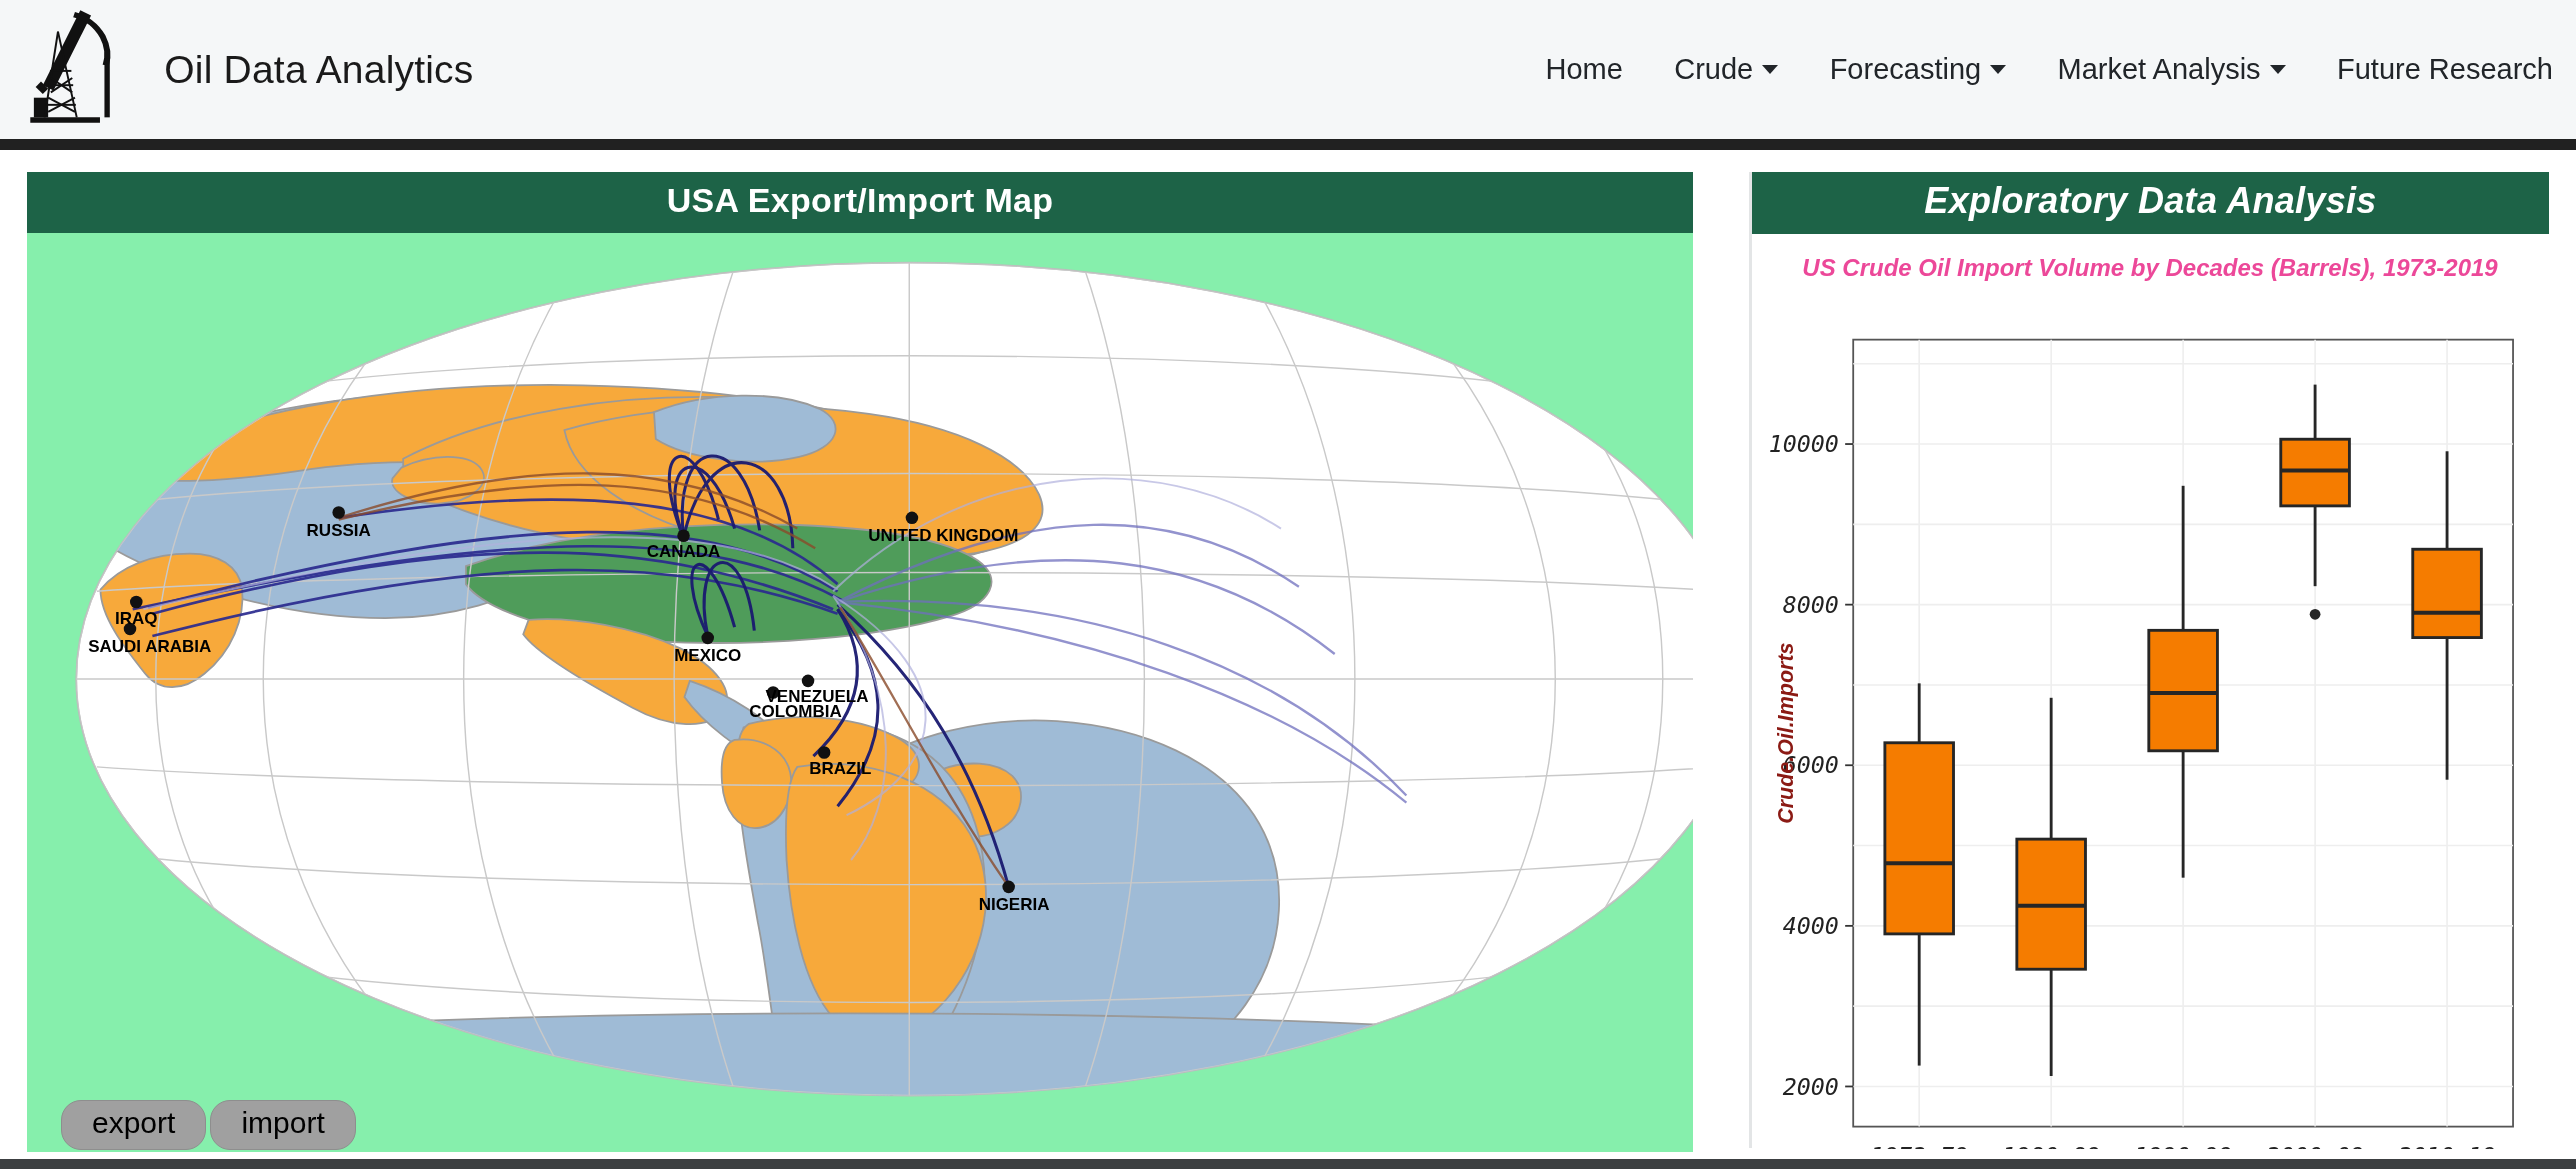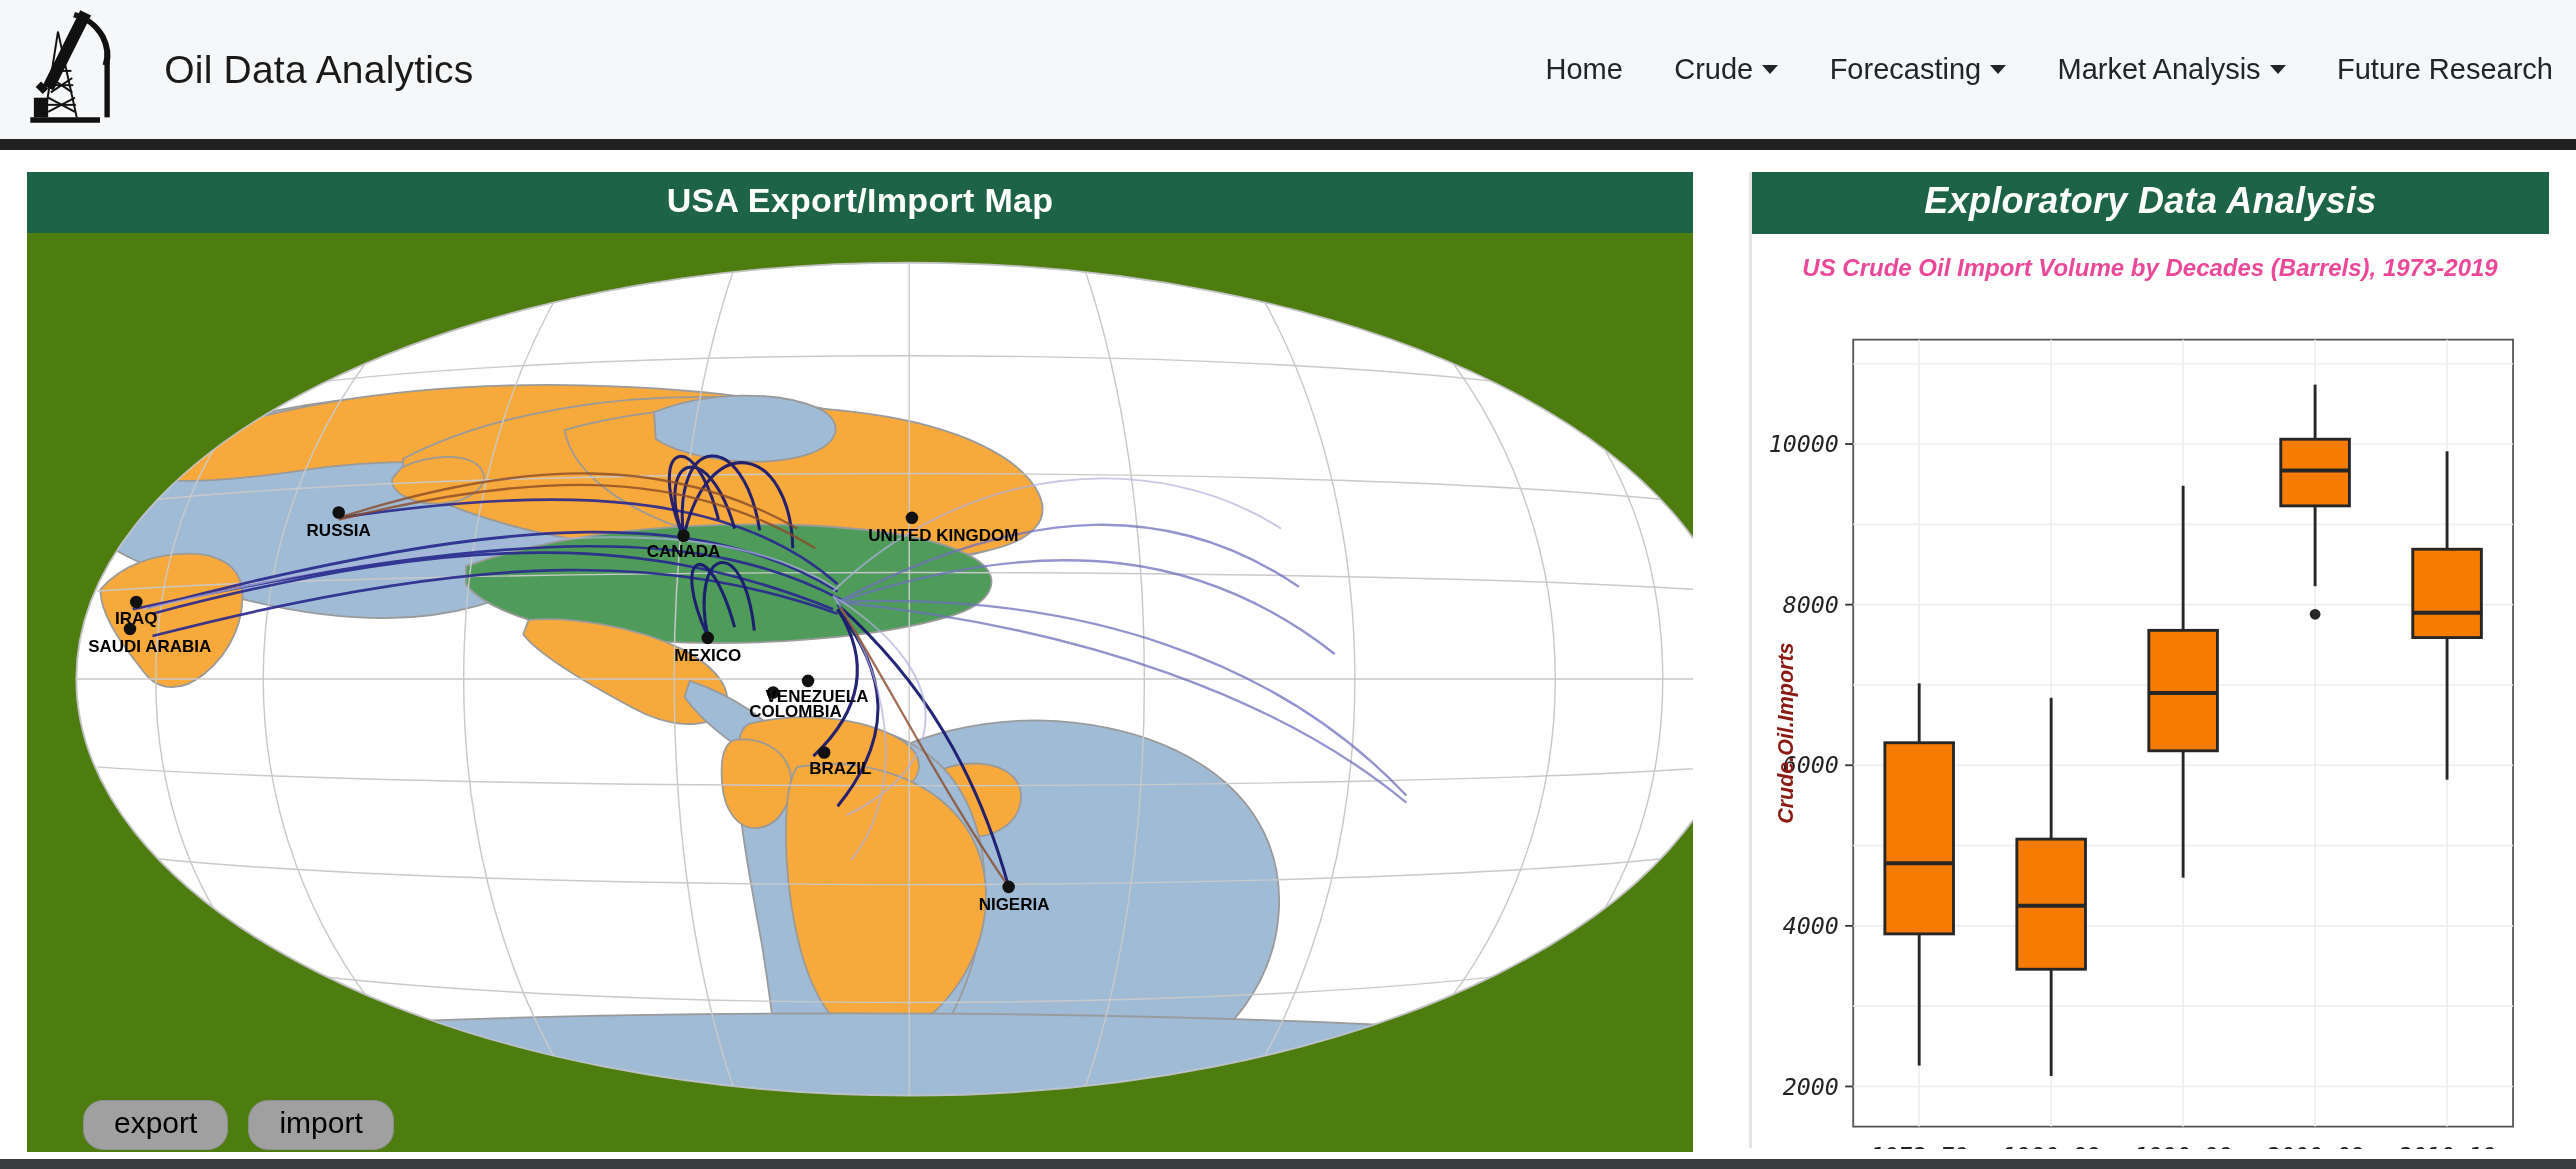--- a/index.html
+++ b/index.html
@@ -53,26 +53,26 @@
     width: 1666px; height: 976px;
     background: #fff;
   }
   .panel-header {
     background: #1d6347; color: #ffffff;
     font-size: 34px; font-weight: 600; text-align: center;
     padding: 9px 0 12.5px 0; letter-spacing: 0.3px;
   }
   #map-stage {
     position: relative; width: 1666px; height: 919px;
-    overflow: hidden; background: #4d7c0f;
+    overflow: hidden; background: #86efac;
   }
   #map-svg { position: absolute; left: 0; top: 0; }
   #map-buttons {
-    position: absolute; left: 56px; bottom: 1.8px;
-    display: flex; gap: 20px; z-index: 5;
+    position: absolute; left: 34px; bottom: 1.8px;
+    display: flex; gap: 4px; z-index: 5;
   }
   .map-btn {
     background: #a0a0a0; color: #000;
     border: 0.9px solid #8e8e8e; border-radius: 20px;
     font-size: 30px; padding: 5.4px 30px 9px 30px;
     font-family: "Liberation Sans", sans-serif; cursor: pointer;
   }
 
   
   #chart-panel {

